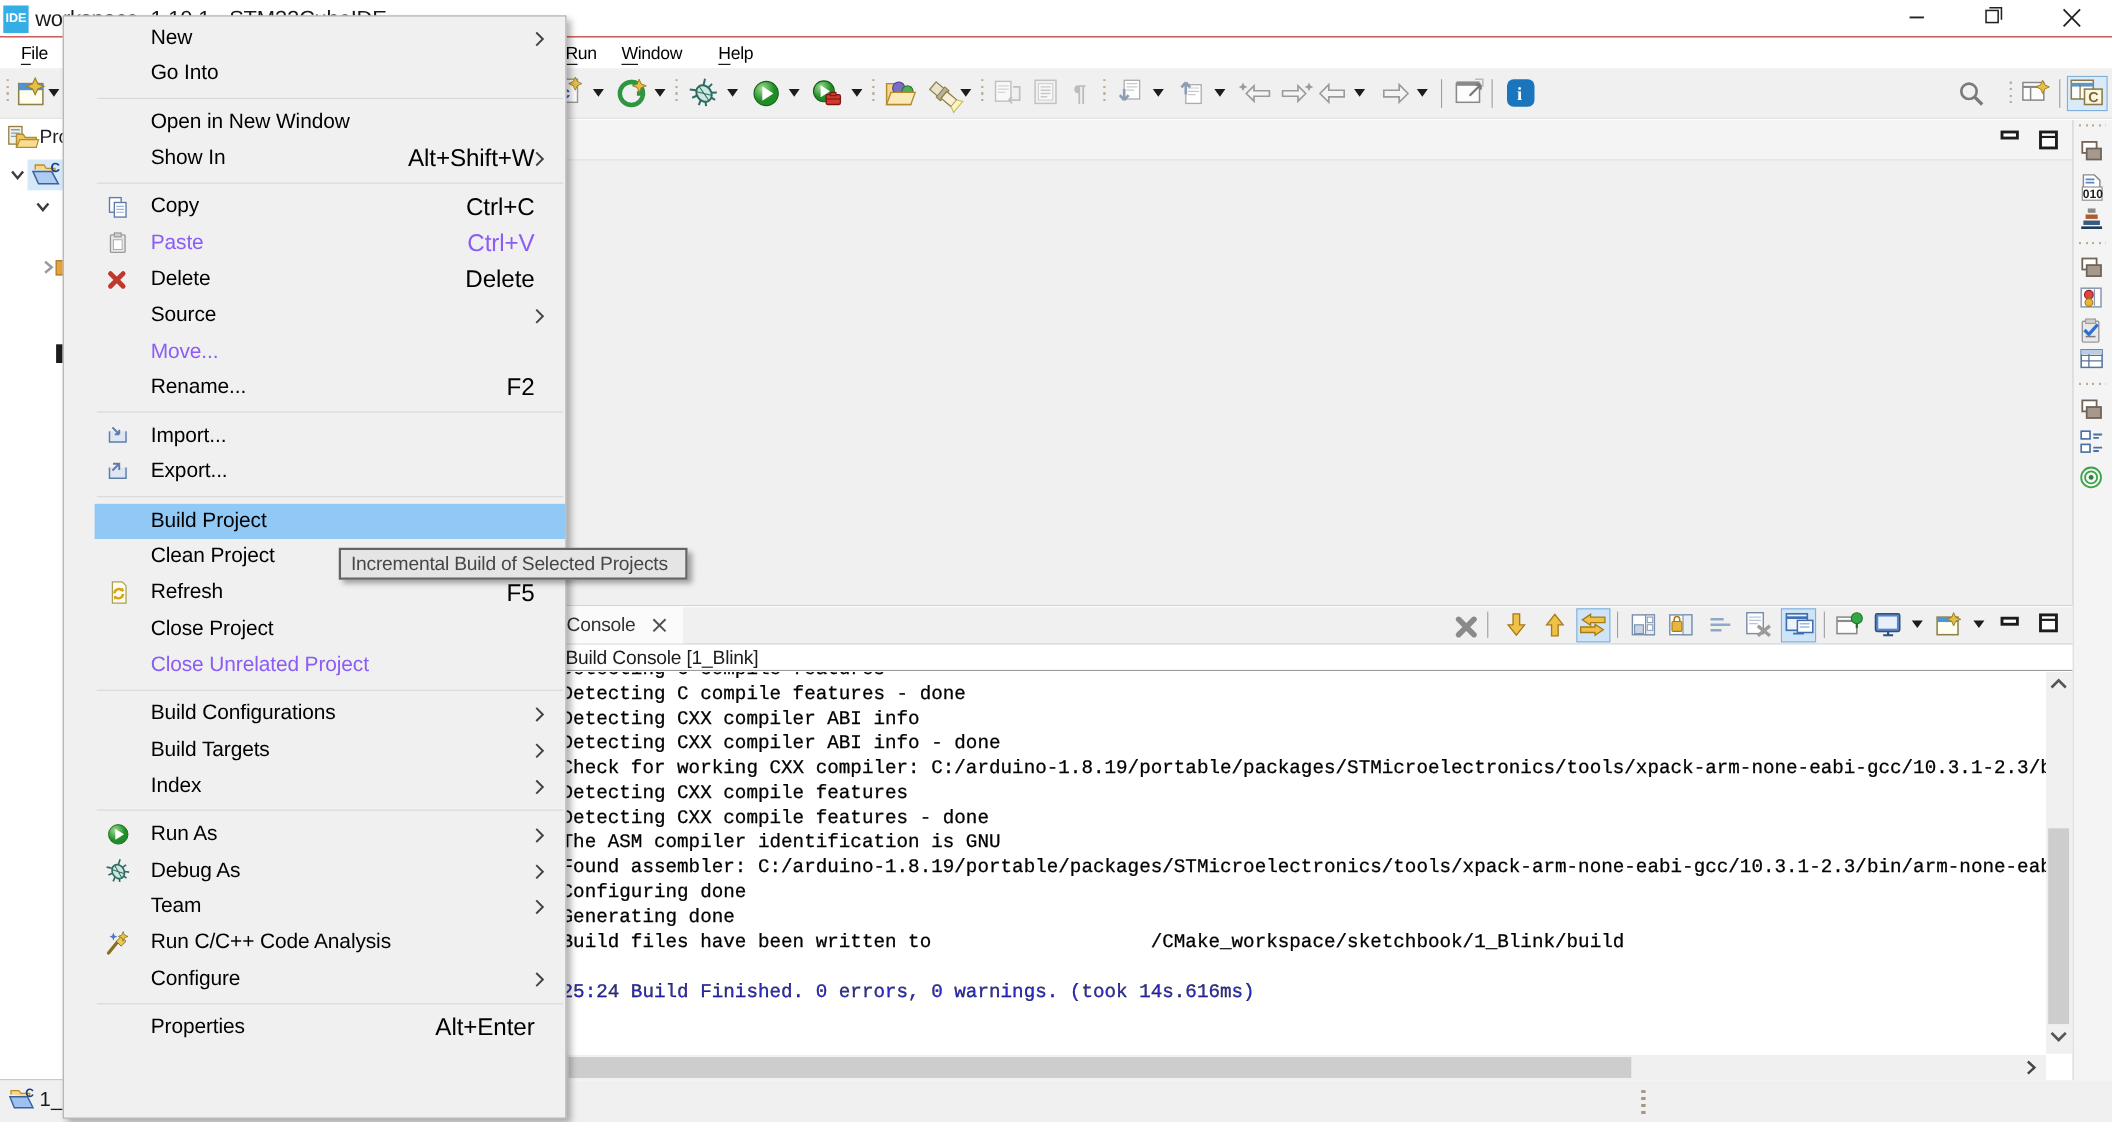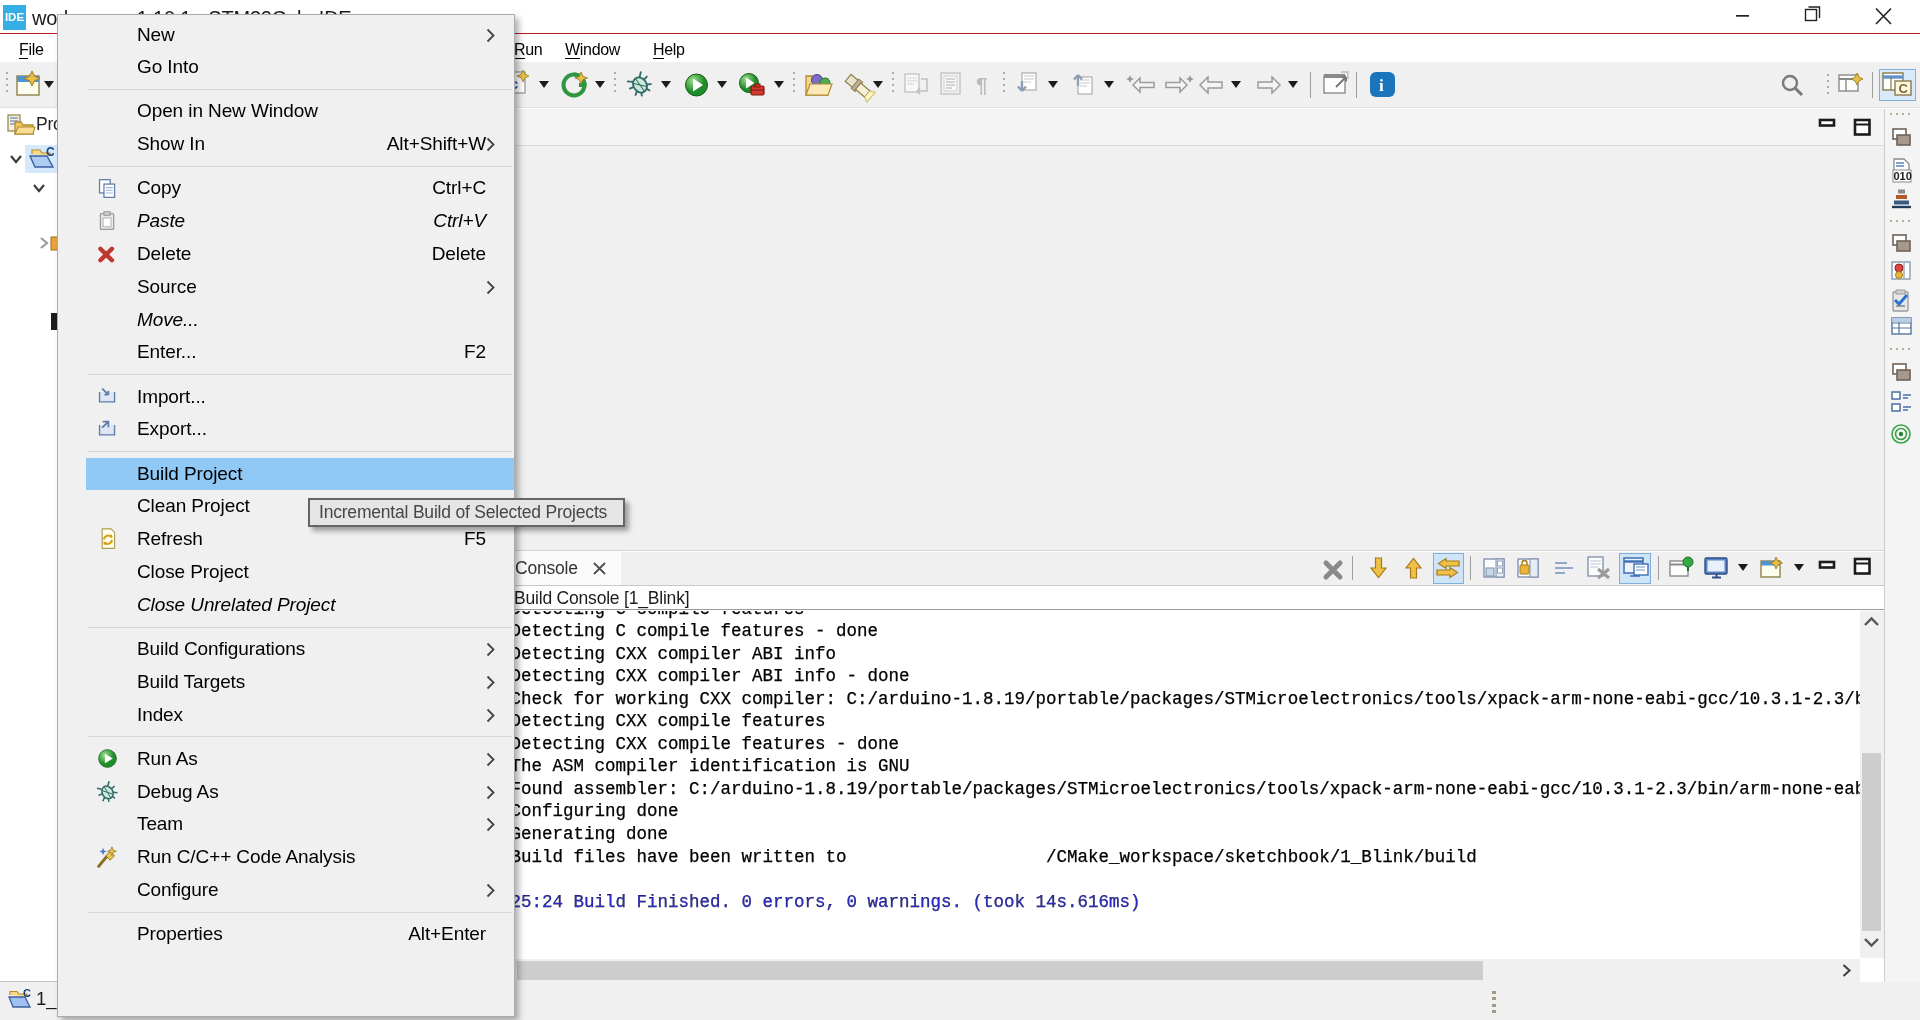--- a/index.html
+++ b/index.html
@@ -44,23 +44,23 @@
   #vthumb { position:absolute; left:2px; top:142px; width:19px; height:178px; background:#cdcdcd; }
   #hscroll { left:0px; top:408px; width:1357px; height:23px; background:#f0f0f0; }
   #hthumb { position:absolute; left:14px; top:2px; width:966px; height:19px; background:#cdcdcd; }
 
   
   #ctxmenu { left:57px; top:14px; width:458px; height:1003px; background:#f0f0f0;
     border:1px solid #ababab; box-shadow:4px 4px 6px rgba(0,0,0,0.30); padding-top:3.5px;padding-left:28px; }
   .mi { position:relative; height:32.8px; }
   .mi .ic { position:absolute; left:10px; top:4.5px; width:23px; height:23px; }
   .mi .lb { position:absolute; left:51px; top:0; font-size:19px; line-height:32.8px; color:#000; letter-spacing:-0.1px; white-space:pre;}
-  .mi .sc { position:absolute; right:28px; top:0; font-size:19px; line-height:32.8px; color:#000; letter-spacing:-0.1px;}
+  .mi .sc { position:absolute; right:28px; top:0; font-size:22px; line-height:32.8px; color:#000; letter-spacing:-0.1px;}
   .mi .ar { position:absolute; right:19px; top:9px; width:9px; height:15px; }
-  .mi.dis .lb, .mi.dis .sc { color:#000000;font-style:italic; }
+  .mi.dis .lb, .mi.dis .sc { color:#8b5cf6; }
   .mi.hl { background:#90c8f6; }
   .msep { height:11.4px; position:relative; }
   .msep div { position:absolute; left:2px; right:2px; top:5px; height:1px; background:#d8d8d8; }
 
   
   #tooltip { left:308px; top:498px; width:317px; height:29px; background:#e5e5e5;
     border:2px solid #646464; box-shadow:4px 4px 5px rgba(0,0,0,0.35);
     font-size:17.5px; color:#464646; line-height:25px; padding-left:9px; letter-spacing:-0.2px; }
 
   
@@ -533,21 +533,21 @@
     <div class="mi">
         <span class="lb">Source</span>
         <svg class="ar" viewBox="0 0 9 15">
           <path d="M1.5 1.5 L7.5 7.5 L1.5 13.5" stroke="#444" stroke-width="1.8" fill="none"></path>
         </svg>
       </div>
     <div class="mi dis">
         <span class="lb">Move...</span>
       </div>
     <div class="mi">
-        <span class="lb">Enter...</span>
+        <span class="lb">Rename...</span>
         <span class="sc">F2</span>
       </div>
     <div class="msep">
         <div></div>
       </div>
     <div class="mi">
         <svg class="ic" viewBox="0 0 26 26">
         <path d="M4 8 L4 19 L21 19 L21 8" fill="#dde6f2" stroke="#5f7ca8" stroke-width="1.5"></path>
         <path d="M7 4 L14 11 M14 11 L14 6.5 M14 11 L9.5 11" stroke="#5f7ca8" stroke-width="2" fill="none"></path>
       </svg>

